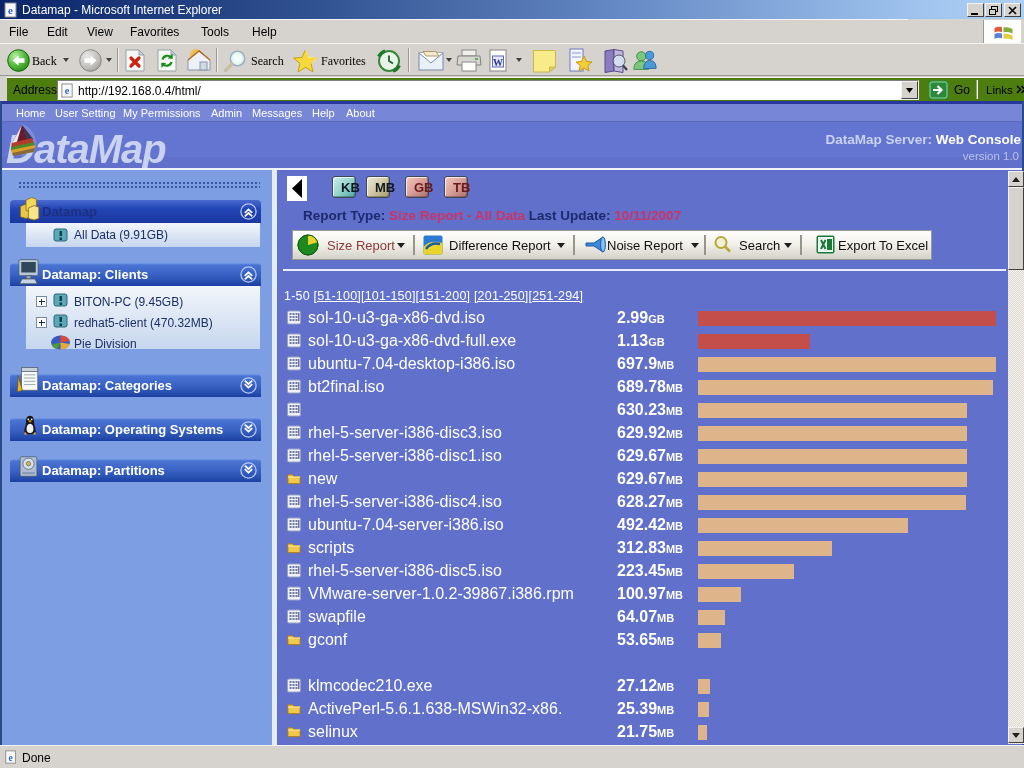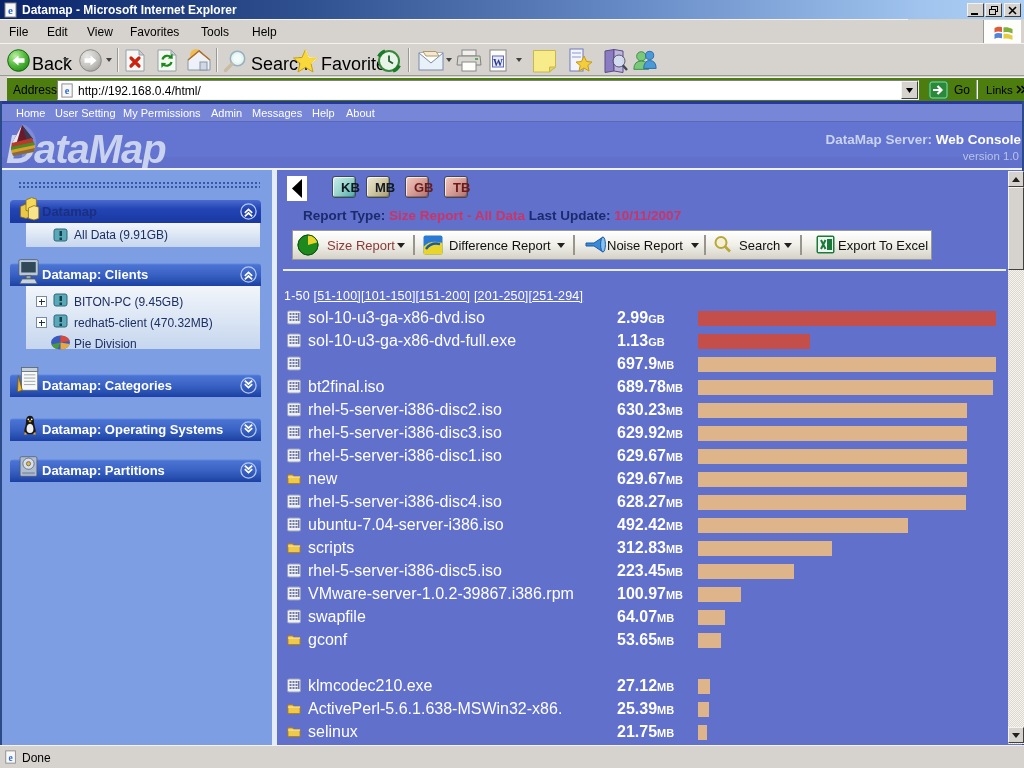--- a/index.html
+++ b/index.html
@@ -3,34 +3,34 @@
 <meta charset="utf-8">
 <style>
 * { margin:0; padding:0; box-sizing:border-box; }
 html,body { width:1024px; height:768px; overflow:hidden; font-family:"Liberation Sans",sans-serif; }
 #win { position:absolute; left:0; top:0; width:1024px; height:768px; background:#d6d3ce; }
 .abs { position:absolute; }
 
 
 #titlebar { position:absolute; left:0; top:0; width:1024px; height:19px;
   background:linear-gradient(to right,#0a246a 0%,#30518f 30%,#6488c4 60%,#a0c4ee 90%,#aed0f4 100%); }
-#titletext { position:absolute; left:22px; top:3px; color:#fff; font-size:12px; font-weight:bold; letter-spacing:0px; }
+#titletext { position:absolute; left:22px; top:3px; color:#fff; font-size:12px; font-weight:normal; letter-spacing:0px; }
 .tbtn { position:absolute; top:3px; width:17px; height:14px; background:#d6d3ce;
   border-top:1px solid #f4f3f1; border-left:1px solid #f4f3f1; border-right:1px solid #404040; border-bottom:1px solid #404040; }
 .tbtn svg { position:absolute; left:0; top:0; }
 
 
 #menubar { position:absolute; left:0; top:19px; width:908px; height:24px; background:#d6d3ce; border-top:1px solid #f4f3f1; }
 .menuitem { position:absolute; top:5px; font-size:12px; color:#000; }
 #winlogo { position:absolute; left:983px; top:0px; width:38px; height:24px; background:#fdfdfb; border-left:1px solid #9a9a94; }
 
 
 #toolbar { position:absolute; left:0; top:43px; width:1024px; height:33px; background:#d6d3ce; border-top:1px solid #f4f3f1; border-bottom:1px solid #9a9a94;}
 .tsep { position:absolute; top:4px; width:2px; height:24px; border-left:1px solid #9a9a94; border-right:1px solid #f4f3f1; }
-.tlabel { position:absolute; font-size:18px; color:#000; top:10px; }
+.tlabel { position:absolute; font-size:12px; color:#000; top:10px;font-family:Liberation Serif, serif; }
 .tdrop { position:absolute; top:14px; width:0; height:0; border-left:3px solid transparent; border-right:3px solid transparent; border-top:4px solid #404040; }
 
 
 #addrbar { position:absolute; left:7px; top:77px; width:1024px; height:24px; background:#4d7c0f; border-top:1px solid #f4f3f1; }
 #addrlabel { position:absolute; left:6px; top:5px; font-size:12px; color:#000; }
 #addrinput { position:absolute; left:50px; top:2px; width:862px; height:20px; background:#fff;
   border-top:1px solid #808080; border-left:1px solid #808080; border-bottom:1px solid #f4f3f1; border-right:1px solid #f4f3f1; }
 #addrtext { position:absolute; left:20px; top:3px; font-size:12px; color:#000; }
 #addrdrop { position:absolute; right:0px; top:0px; width:17px; height:18px; background:#d6d3ce;
   border-top:1px solid #f4f3f1; border-left:1px solid #f4f3f1; border-right:1px solid #404040; border-bottom:1px solid #404040;}
@@ -508,20 +508,21 @@
               <rect x="8.5" y="3" width="2" height="2"></rect>
               <rect x="2.5" y="6" width="2" height="2"></rect>
               <rect x="5.5" y="6" width="2" height="2"></rect>
               <rect x="8.5" y="6" width="2" height="2"></rect>
               <rect x="2.5" y="9" width="2" height="2"></rect>
               <rect x="5.5" y="9" width="2" height="2"></rect>
               <rect x="8.5" y="9" width="2" height="2"></rect>
               <rect x="11" y="3" width="1.5" height="8"></rect>
             </g>
           </svg>
+          <div class="fname">ubuntu-7.04-desktop-i386.iso</div>
           <div class="fsize">697.9<span class="funit">MB</span></div>
           <div class="fbar" style="width:298px"></div>
         </div>
       <div class="row" style="top:206px">
           <svg class="fico" width="14" height="15" viewBox="0 0 14 15">
             <rect x="0.5" y="1" width="13" height="13" rx="1.5" fill="#eef0f6" stroke="#9aa2c0"></rect>
             <g fill="#6e78a0">
               <rect x="2.5" y="3" width="2" height="2"></rect>
               <rect x="5.5" y="3" width="2" height="2"></rect>
               <rect x="8.5" y="3" width="2" height="2"></rect>
@@ -547,21 +548,20 @@
               <rect x="8.5" y="3" width="2" height="2"></rect>
               <rect x="2.5" y="6" width="2" height="2"></rect>
               <rect x="5.5" y="6" width="2" height="2"></rect>
               <rect x="8.5" y="6" width="2" height="2"></rect>
               <rect x="2.5" y="9" width="2" height="2"></rect>
               <rect x="5.5" y="9" width="2" height="2"></rect>
               <rect x="8.5" y="9" width="2" height="2"></rect>
               <rect x="11" y="3" width="1.5" height="8"></rect>
             </g>
           </svg>
-          <div class="fname">rhel-5-server-i386-disc2.iso</div>
           <div class="fsize">630.23<span class="funit">MB</span></div>
           <div class="fbar" style="width:269px"></div>
         </div>
       <div class="row" style="top:252px">
           <svg class="fico" width="14" height="15" viewBox="0 0 14 15">
             <rect x="0.5" y="1" width="13" height="13" rx="1.5" fill="#eef0f6" stroke="#9aa2c0"></rect>
             <g fill="#6e78a0">
               <rect x="2.5" y="3" width="2" height="2"></rect>
               <rect x="5.5" y="3" width="2" height="2"></rect>
               <rect x="8.5" y="3" width="2" height="2"></rect>

